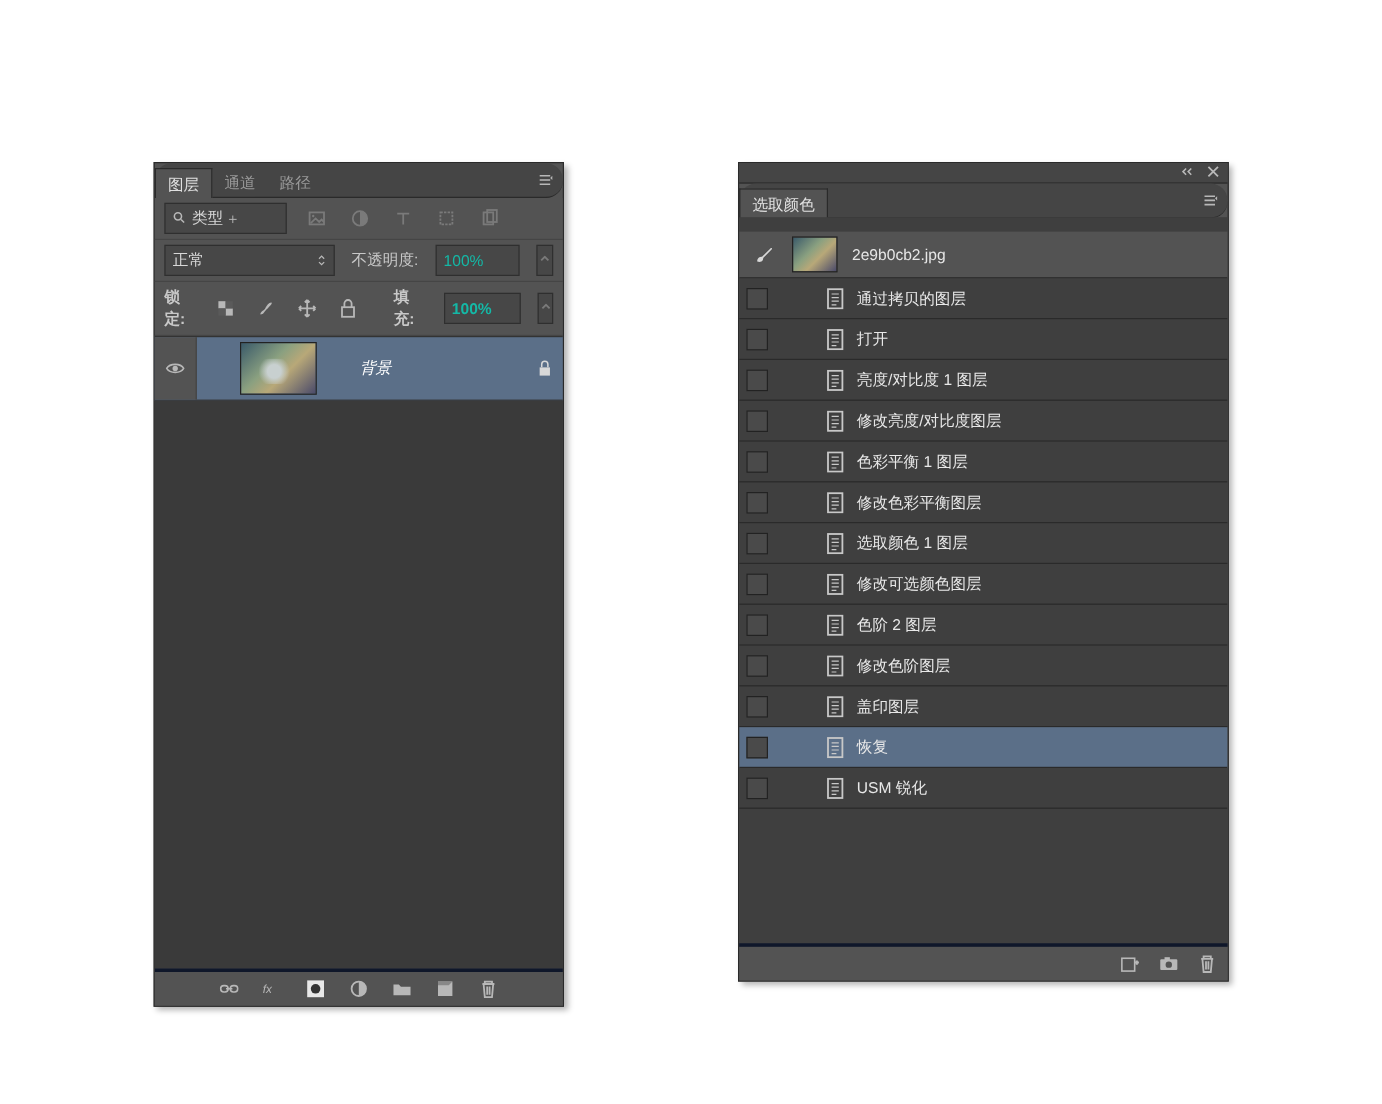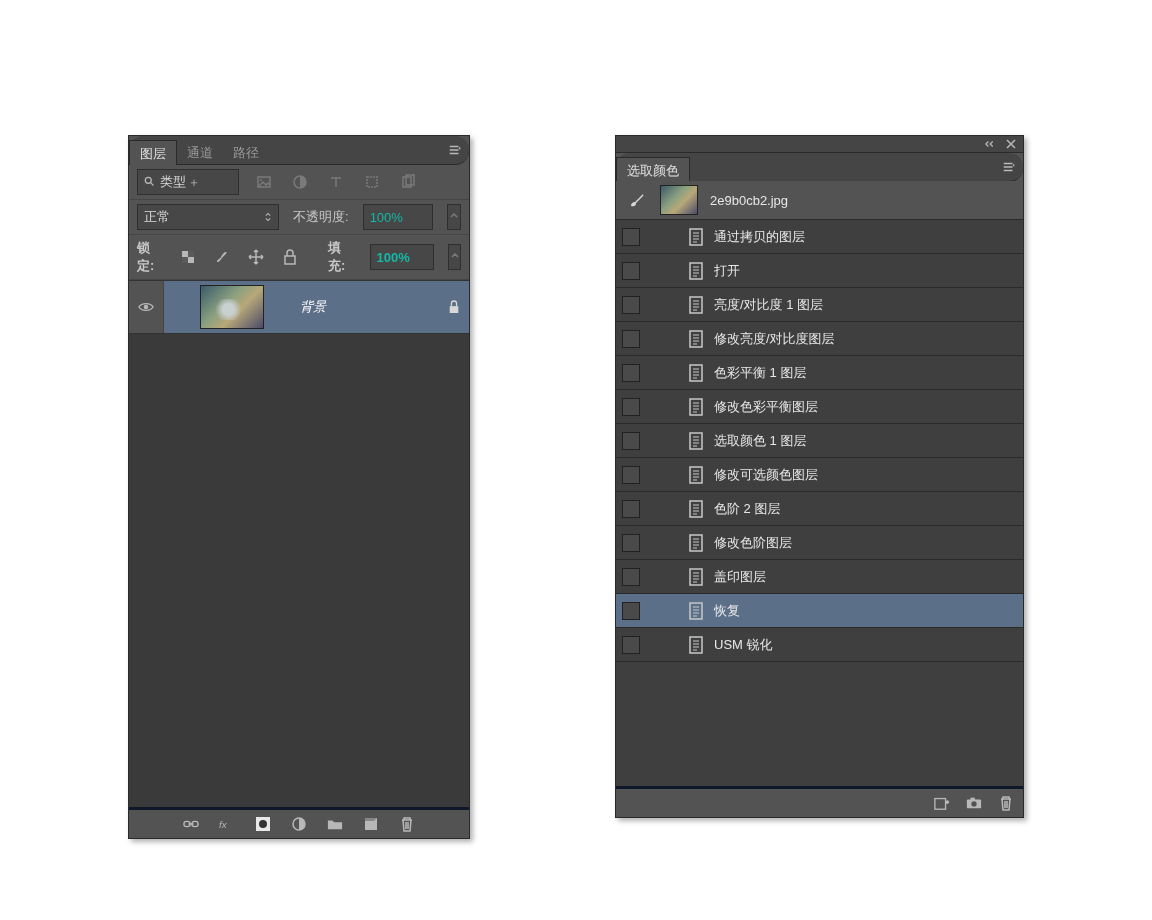--- a/index.html
+++ b/index.html
@@ -41,21 +41,21 @@
   .layers-body{position:absolute;top:29px;left:0;right:0;bottom:28px;display:flex;flex-direction:column;background:#424242;}
   .layers-list{flex:1;background:#3a3a3a;}
 
   
   .footer{position:absolute;left:0;right:0;bottom:0;height:28px;background:#535353;border-top:3px solid #0f172a;display:flex;align-items:center;justify-content:flex-end;padding:0 8px;gap:14px;}
   .foot-icon{width:18px;height:18px;display:flex;align-items:center;justify-content:center;}
   .layers-footer{justify-content:center;gap:18px;}
 
   
   .history-body{position:absolute;top:45px;left:0;right:0;bottom:28px;background:#3f3f3f;overflow:auto;}
-  .hist-head{height:38px;display:flex;align-items:center;padding:0 10px;gap:12px;border-bottom:1px solid #2a2a2a;background:#535353;}
+  .hist-head{height:38px;display:flex;align-items:center;padding:0 10px;gap:12px;border-bottom:1px solid #2a2a2a;background:#535353;margin-top:12px;}
   .brush-icon{width:22px;height:22px;display:flex;align-items:center;justify-content:center;}
   .brush-icon svg{width:18px;height:18px;}
   .hist-thumb{width:36px;height:28px;border:1px solid #222;background:linear-gradient(135deg,#3a5a6a 0%,#8aa080 40%,#b8a878 60%,#4a4a6a 100%);}
   .hist-file{font-size:13px;color:#e6e6e6;}
   .hist-row{height:33px;display:flex;align-items:center;border-bottom:1px solid #2a2a2a;gap:10px;padding-left:6px;}
   .hist-row.sel{background:#5b6f88;}
   .chk{width:16px;height:16px;border:1px solid #222;background:#4a4a4a;flex:none;}
   .indent{width:28px;flex:none;}
   .doc-icon{width:16px;height:18px;flex:none;}
   .doc-icon svg{width:16px;height:18px;}

